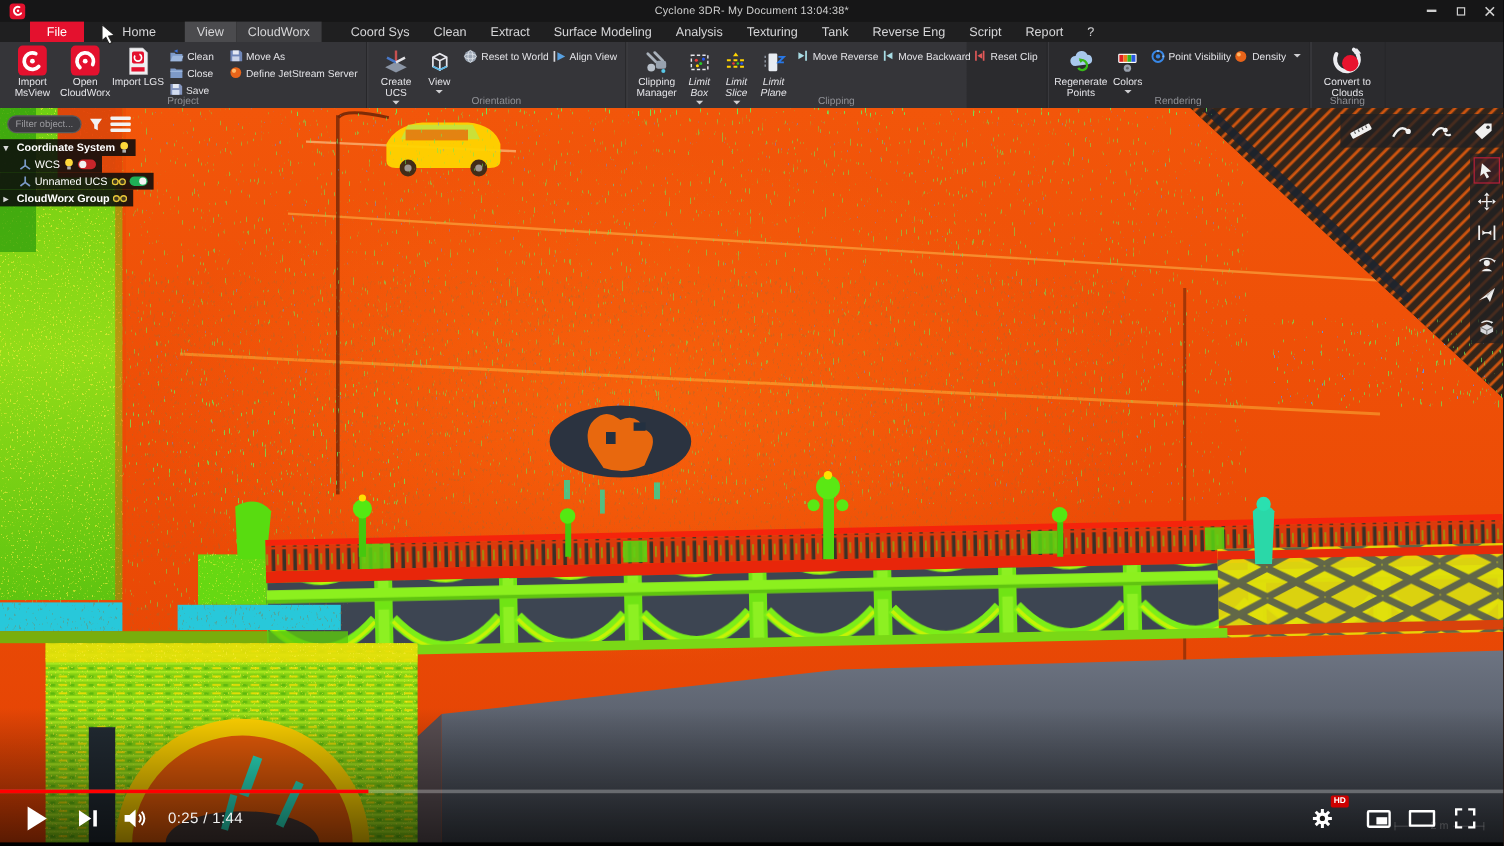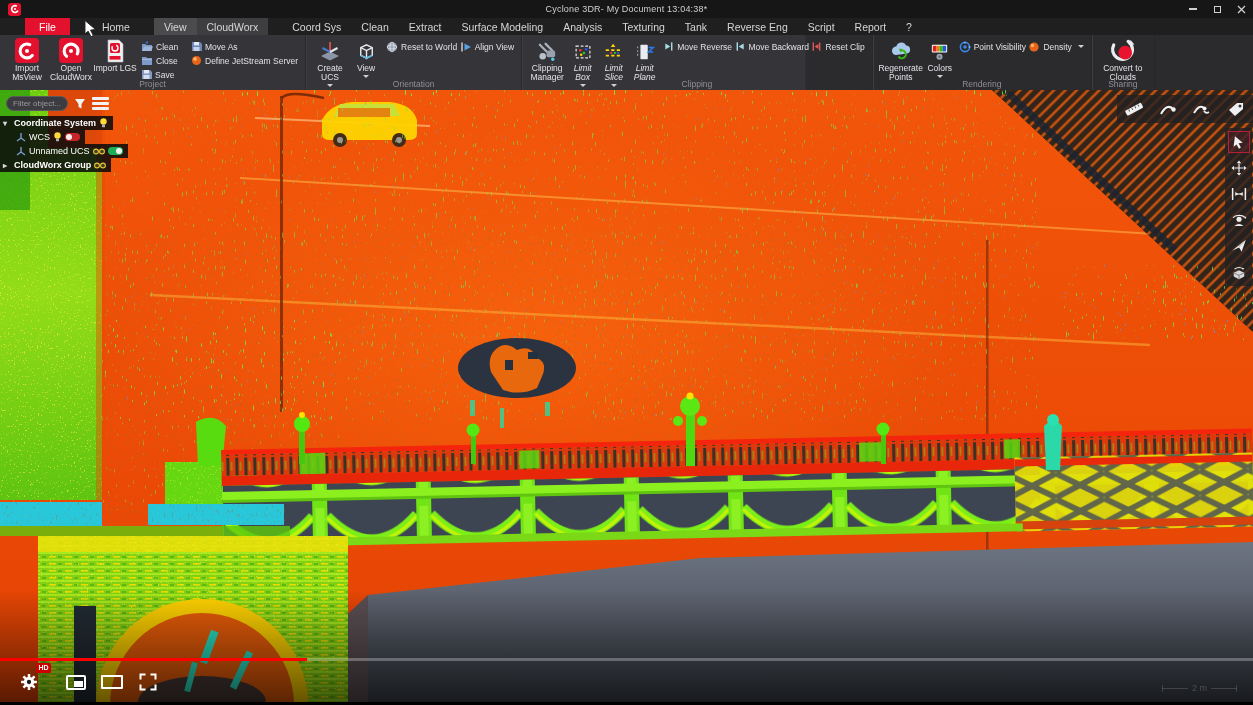--- a/index.html
+++ b/index.html
@@ -718,20 +718,39 @@
     </div>
   </div>
 
   <div class="shade"></div>
 
   <div class="progress">
     <div class="fill" style="width: 24.5%;"></div>
   </div>
 
   <div class="controls">
+    <div class="cleft">
+      <div class="pbtn" style="width:34px;height:34px">
+        <svg class="ic" width="20" height="22" viewBox="0 0 20 22">
+            <path d="M2 1l16 10L2 21z" fill="#fff"></path>
+          </svg>
+      </div>
+      <div class="pbtn" style="width:34px;height:34px;margin-left:8px">
+        <svg class="ic" width="17" height="16" viewBox="0 0 20 18">
+            <path d="M1 1l12 8-12 8zM15 1h3.5v16H15z" fill="#fff"></path>
+          </svg>
+      </div>
+      <div class="pbtn" style="width:34px;height:34px;margin-left:6px">
+        <svg class="ic" width="22" height="20" viewBox="0 0 24 20">
+            <path d="M2 7v6h4.5L12 18V2L6.5 7z" fill="#fff"></path>
+            <path d="M15 6.5a4.5 4.5 0 0 1 0 7M17.5 4a8.5 8.5 0 0 1 0 12" stroke="#fff" stroke-width="1.8" fill="none"></path>
+          </svg>
+      </div>
+      <span class="ptime">0:25 / 1:44</span>
+    </div>
     <div class="cright">
       <div class="pbtn hdwrap" style="width:30px;height:30px">
         <svg class="ic" width="20" height="20" viewBox="0 0 24 24">
             <g stroke="#fff" stroke-width="3">
               <path d="M12 2.5v19M2.5 12h19M5.3 5.3l13.4 13.4M18.7 5.3L5.3 18.7"></path>
             </g>
             <circle cx="12" cy="12" r="6.2" fill="#fff"></circle>
             <circle cx="12" cy="12" r="2.6" fill="#1a1a1a"></circle>
           </svg>
         <span class="hdbadge">HD</span>

